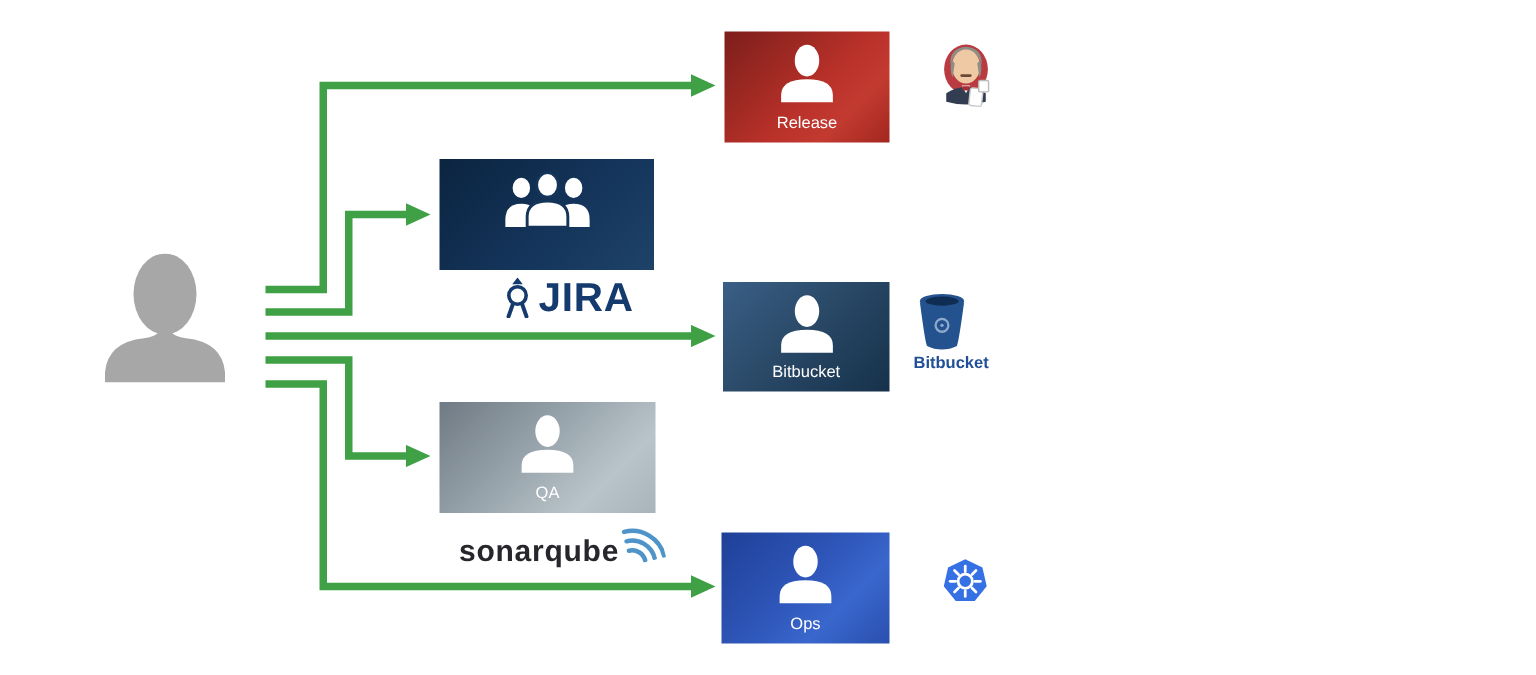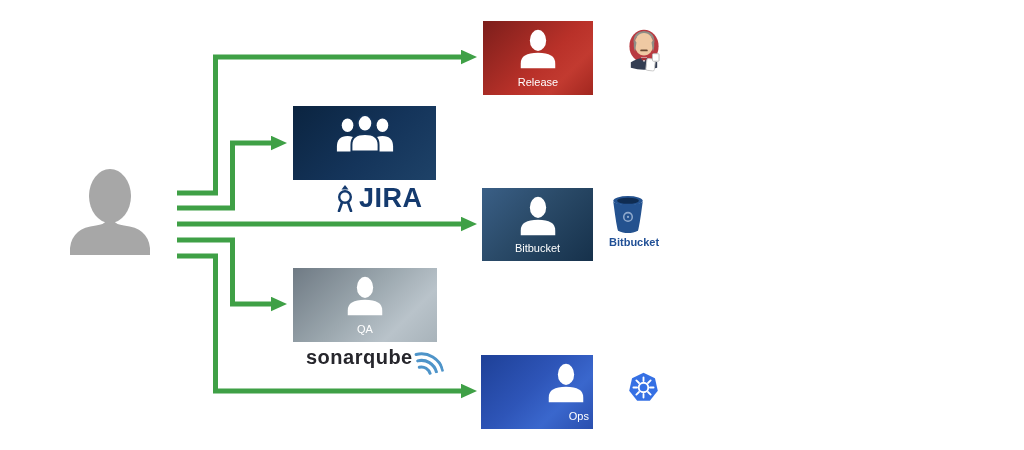--- a/index.html
+++ b/index.html
@@ -18,27 +18,27 @@
   .role-box .label{font-size:11px;line-height:1;white-space:nowrap;}
   .box-release{left:483px;top:21px;width:110px;height:74px;
     background:linear-gradient(135deg,#7c1e1b 0%,#b93129 55%,#c23a30 75%,#a2271f 100%);}
   .box-pm{left:293px;top:106px;width:143px;height:74px;
     background:linear-gradient(135deg,#0b2440 0%,#14345a 55%,#1e4268 100%);}
   .box-dev{left:482px;top:188px;width:111px;height:73px;
     background:linear-gradient(315deg,#16314b 0%,#2a4a68 55%,#3a5f86 100%);}
   .box-qa{left:293px;top:268px;width:144px;height:74px;
     background:linear-gradient(135deg,#6f7a84 0%,#9aa6ad 45%,#b9c3ca 75%,#a8b3ba 100%);}
   .box-ops{left:481px;top:355px;width:112px;height:74px;
-    background:linear-gradient(135deg,#1e4097 0%,#2e55b8 45%,#3a67cd 70%,#2a4fae 100%);align-items:flex-end;}
+    background:linear-gradient(135deg,#1e4097 0%,#2e55b8 45%,#3a67cd 70%,#2a4fae 100%);}
   
   .jira-wrap{left:334px;top:185px;display:flex;align-items:center;gap:3px;}
   .jira-text{font-size:27px;font-weight:bold;color:#143a6e;letter-spacing:.5px;line-height:1;}
   .bitbucket-wrap{left:609px;top:195px;width:64px;display:flex;flex-direction:column;align-items:flex-start;}
   .bitbucket-text{font-size:11px;font-weight:bold;color:#215096;margin-top:2px;line-height:1;}
-  .sonar-wrap{left:306px;top:347px;display:flex;align-items:flex-start;}
+  .sonar-wrap{left:306px;top:347px;display:flex;align-items:flex-end;}
   .sonar-text{font-size:20px;font-weight:bold;color:#26262c;letter-spacing:.5px;line-height:1;padding-bottom:3px;}
   .sonar-waves{margin-left:1px;margin-bottom:6px;}
 </style>
 </head>
 <body>
 
 <div class="canvas">
 
   <svg class="abs" style="left:0;top:0" width="1024" height="450" viewBox="0 0 1024 450">
     <defs>

